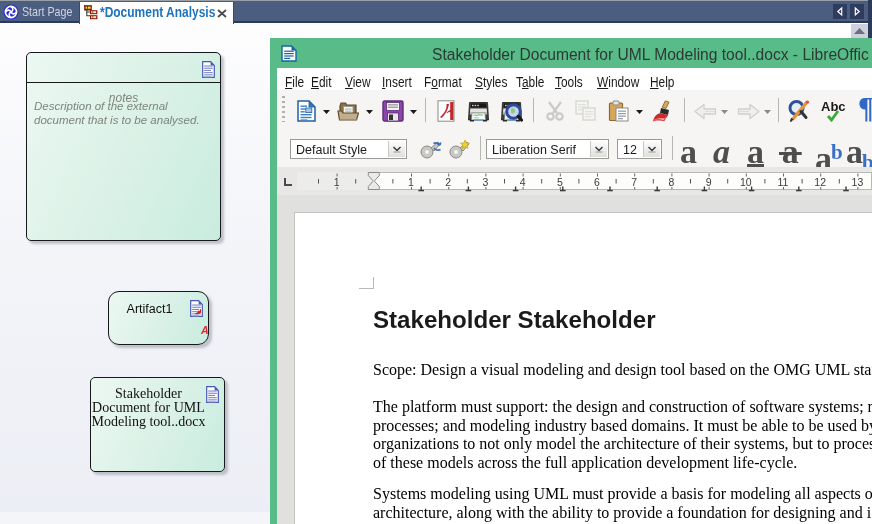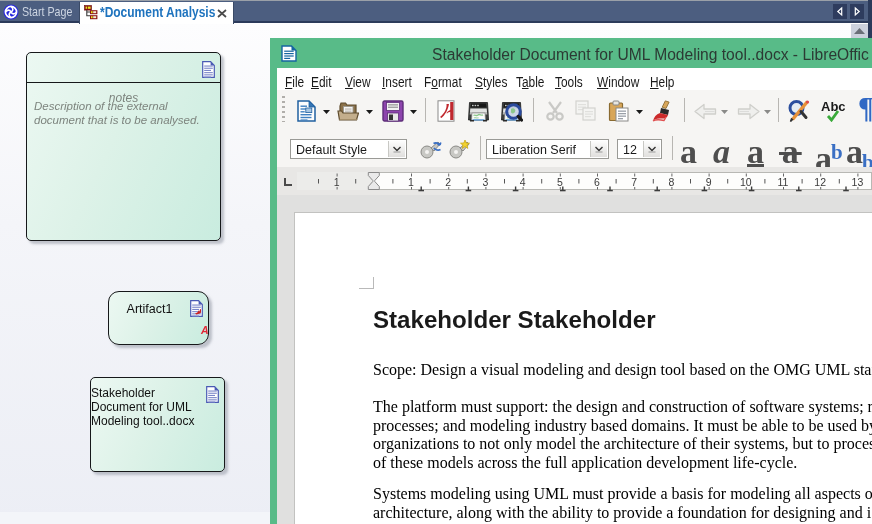--- a/index.html
+++ b/index.html
@@ -28,21 +28,21 @@
       <rect x="2.2" y="6.7" width="8.6" height="1.1" fill="#7a86c8"></rect>
       <rect x="2.2" y="8.9" width="6.8" height="1.1" fill="#7a86c8"></rect>
       <rect x="2.2" y="11.1" width="8.6" height="1.1" fill="#7a86c8"></rect>
       <rect x="2.2" y="13.3" width="8.6" height="1.1" fill="#7a86c8"></rect>
       <rect x="2.2" y="15.5" width="6.8" height="1.1" fill="#7a86c8"></rect>
       <path d="M5 13.5 C7 13 8.5 11.5 9 10 L10.5 13.2 L6.5 14.5 Z M9.8 9.5 L11 9 L11 12.8 L10.2 12.9 Z" fill="#cc2020"></path>
     </svg>
     <div class="abs" style="left:92px;top:32px;font-size:10.5px;font-style:italic;color:#e02535;font-weight:bold;">A</div>
   </div>
 <div class="abs" style="left:90px;top:377px;width:135px;height:95px;background:linear-gradient(115deg,#ecf8f2 0%,#ddf2e8 45%,#c9ecdf 100%);border:1.6px solid #16181a;border-radius:5px;box-sizing:border-box;box-shadow:3px 3px 2.5px rgba(155,160,172,0.6);">
-    <div class="abs" style="left:0;top:9px;width:115px;text-align:left;font-size:12px;line-height:13.8px;color:#111;">Stakeholder<br>Document for UML<br>Modeling tool..docx</div>
+    <div class="abs" style="left:0;top:9px;width:115px;text-align:center;font-size:14px;line-height:13.8px;color:#111;font-family:Liberation Serif, serif;">Stakeholder<br>Document for UML<br>Modeling tool..docx</div>
     <svg style="position:absolute;left:115px;top:8px" width="13" height="17" viewBox="0 0 13 17">
       <path d="M0.7 0.7 L8.6 0.7 L12.3 4.4 L12.3 16.3 L0.7 16.3 Z" fill="#fff" stroke="#4a5ab4" stroke-width="1.2"></path>
       <path d="M8.6 0.7 L12.3 4.4 L8.6 4.4 Z" fill="#4a5ab4"></path>
       <rect x="2.2" y="4.5" width="8.6" height="1.1" fill="#7a86c8"></rect>
       <rect x="2.2" y="6.7" width="8.6" height="1.1" fill="#7a86c8"></rect>
       <rect x="2.2" y="8.9" width="6.8" height="1.1" fill="#7a86c8"></rect>
       <rect x="2.2" y="11.1" width="8.6" height="1.1" fill="#7a86c8"></rect>
       <rect x="2.2" y="13.3" width="8.6" height="1.1" fill="#7a86c8"></rect>
       <rect x="2.2" y="15.5" width="6.8" height="1.1" fill="#7a86c8"></rect>
     </svg>

